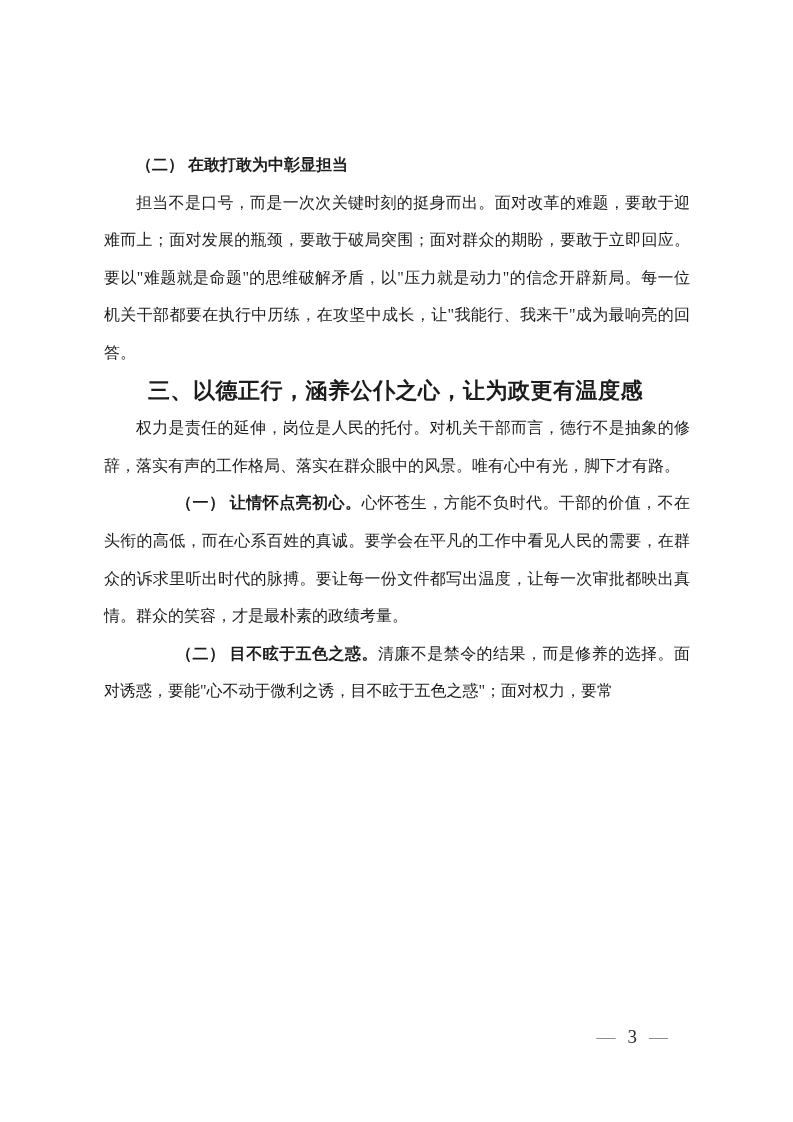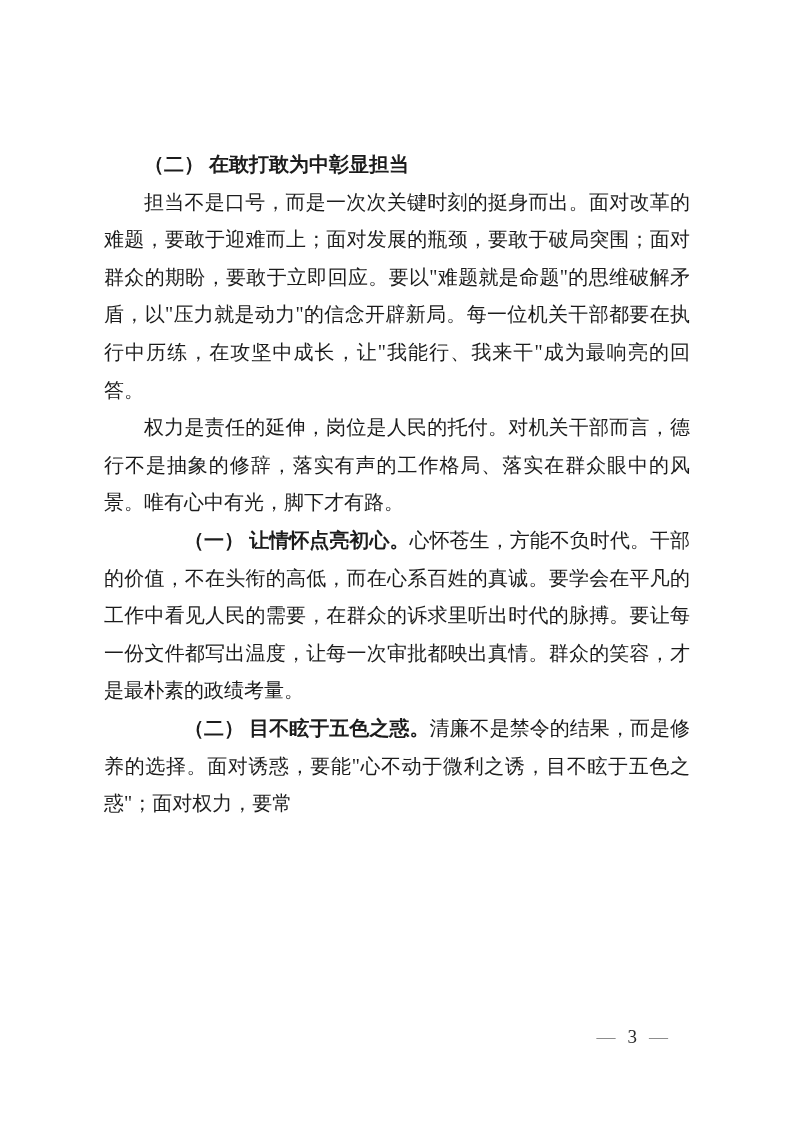--- a/index.html
+++ b/index.html
@@ -18,21 +18,21 @@
   }
   .doc {
     position: absolute;
     left: 104px;
     top: 146px;
     width: 586px;
   }
   .doc p {
     margin: 0;
     padding: 0;
-    font-size: 20px;
+    font-size: 16px;
     line-height: 37.6px;
     text-align: justify;
     text-justify: inter-character;
     text-indent: 2em;
     word-break: break-all;
   }
   p.subheading {
     font-weight: bold;
     
     font-family: "Liberation Serif", serif;
@@ -68,20 +68,21 @@
 
 <div class="page">
   <div class="doc">
 
     <p class="subheading">（二） 在敢打敢为中彰显担当</p>
 
     <p class="body">担当不是口号，而是一次次关键时刻的挺身而出。面对改革的难题，要敢于迎难而上；面对发展的瓶颈，要敢于破局突围；面对群众的期盼，要敢于立即回应。要以"难题就是命题"的思维破解矛盾，以"压力就是动力"的信念开辟新局。每一位机关干部都要在执行中历练，在攻坚中成长，让"我能行、我来干"成为最响亮的回答。</p>
 
 
 
+    <p class="main-heading">三、以德正行，涵养公仆之心，让为政更有温度感</p>
 
     <p class="body">权力是责任的延伸，岗位是人民的托付。对机关干部而言，德行不是抽象的修辞，落实有声的工作格局、落实在群众眼中的风景。唯有心中有光，脚下才有路。</p>
 
     <p class="body"><span class="lead">（一） 让情怀点亮初心。</span><span>心怀苍生，方能不负时代。干部的价值，不在头衔的高低，而在心系百姓的真诚。要学会在平凡的工作中看见人民的需要，在群众的诉求里听出时代的脉搏。要让每一份文件都写出温度，让每一次审批都映出真情。群众的笑容，才是最朴素的政绩考量。</span></p>
 
     <p class="body"><span class="lead">（二） 目不眩于五色之惑。</span><span>清廉不是禁令的结果，而是修养的选择。面对诱惑，要能"心不动于微利之诱，目不眩于五色之惑"；面对权力，要常</span></p>
 
   </div>
 
   <div class="footer">

